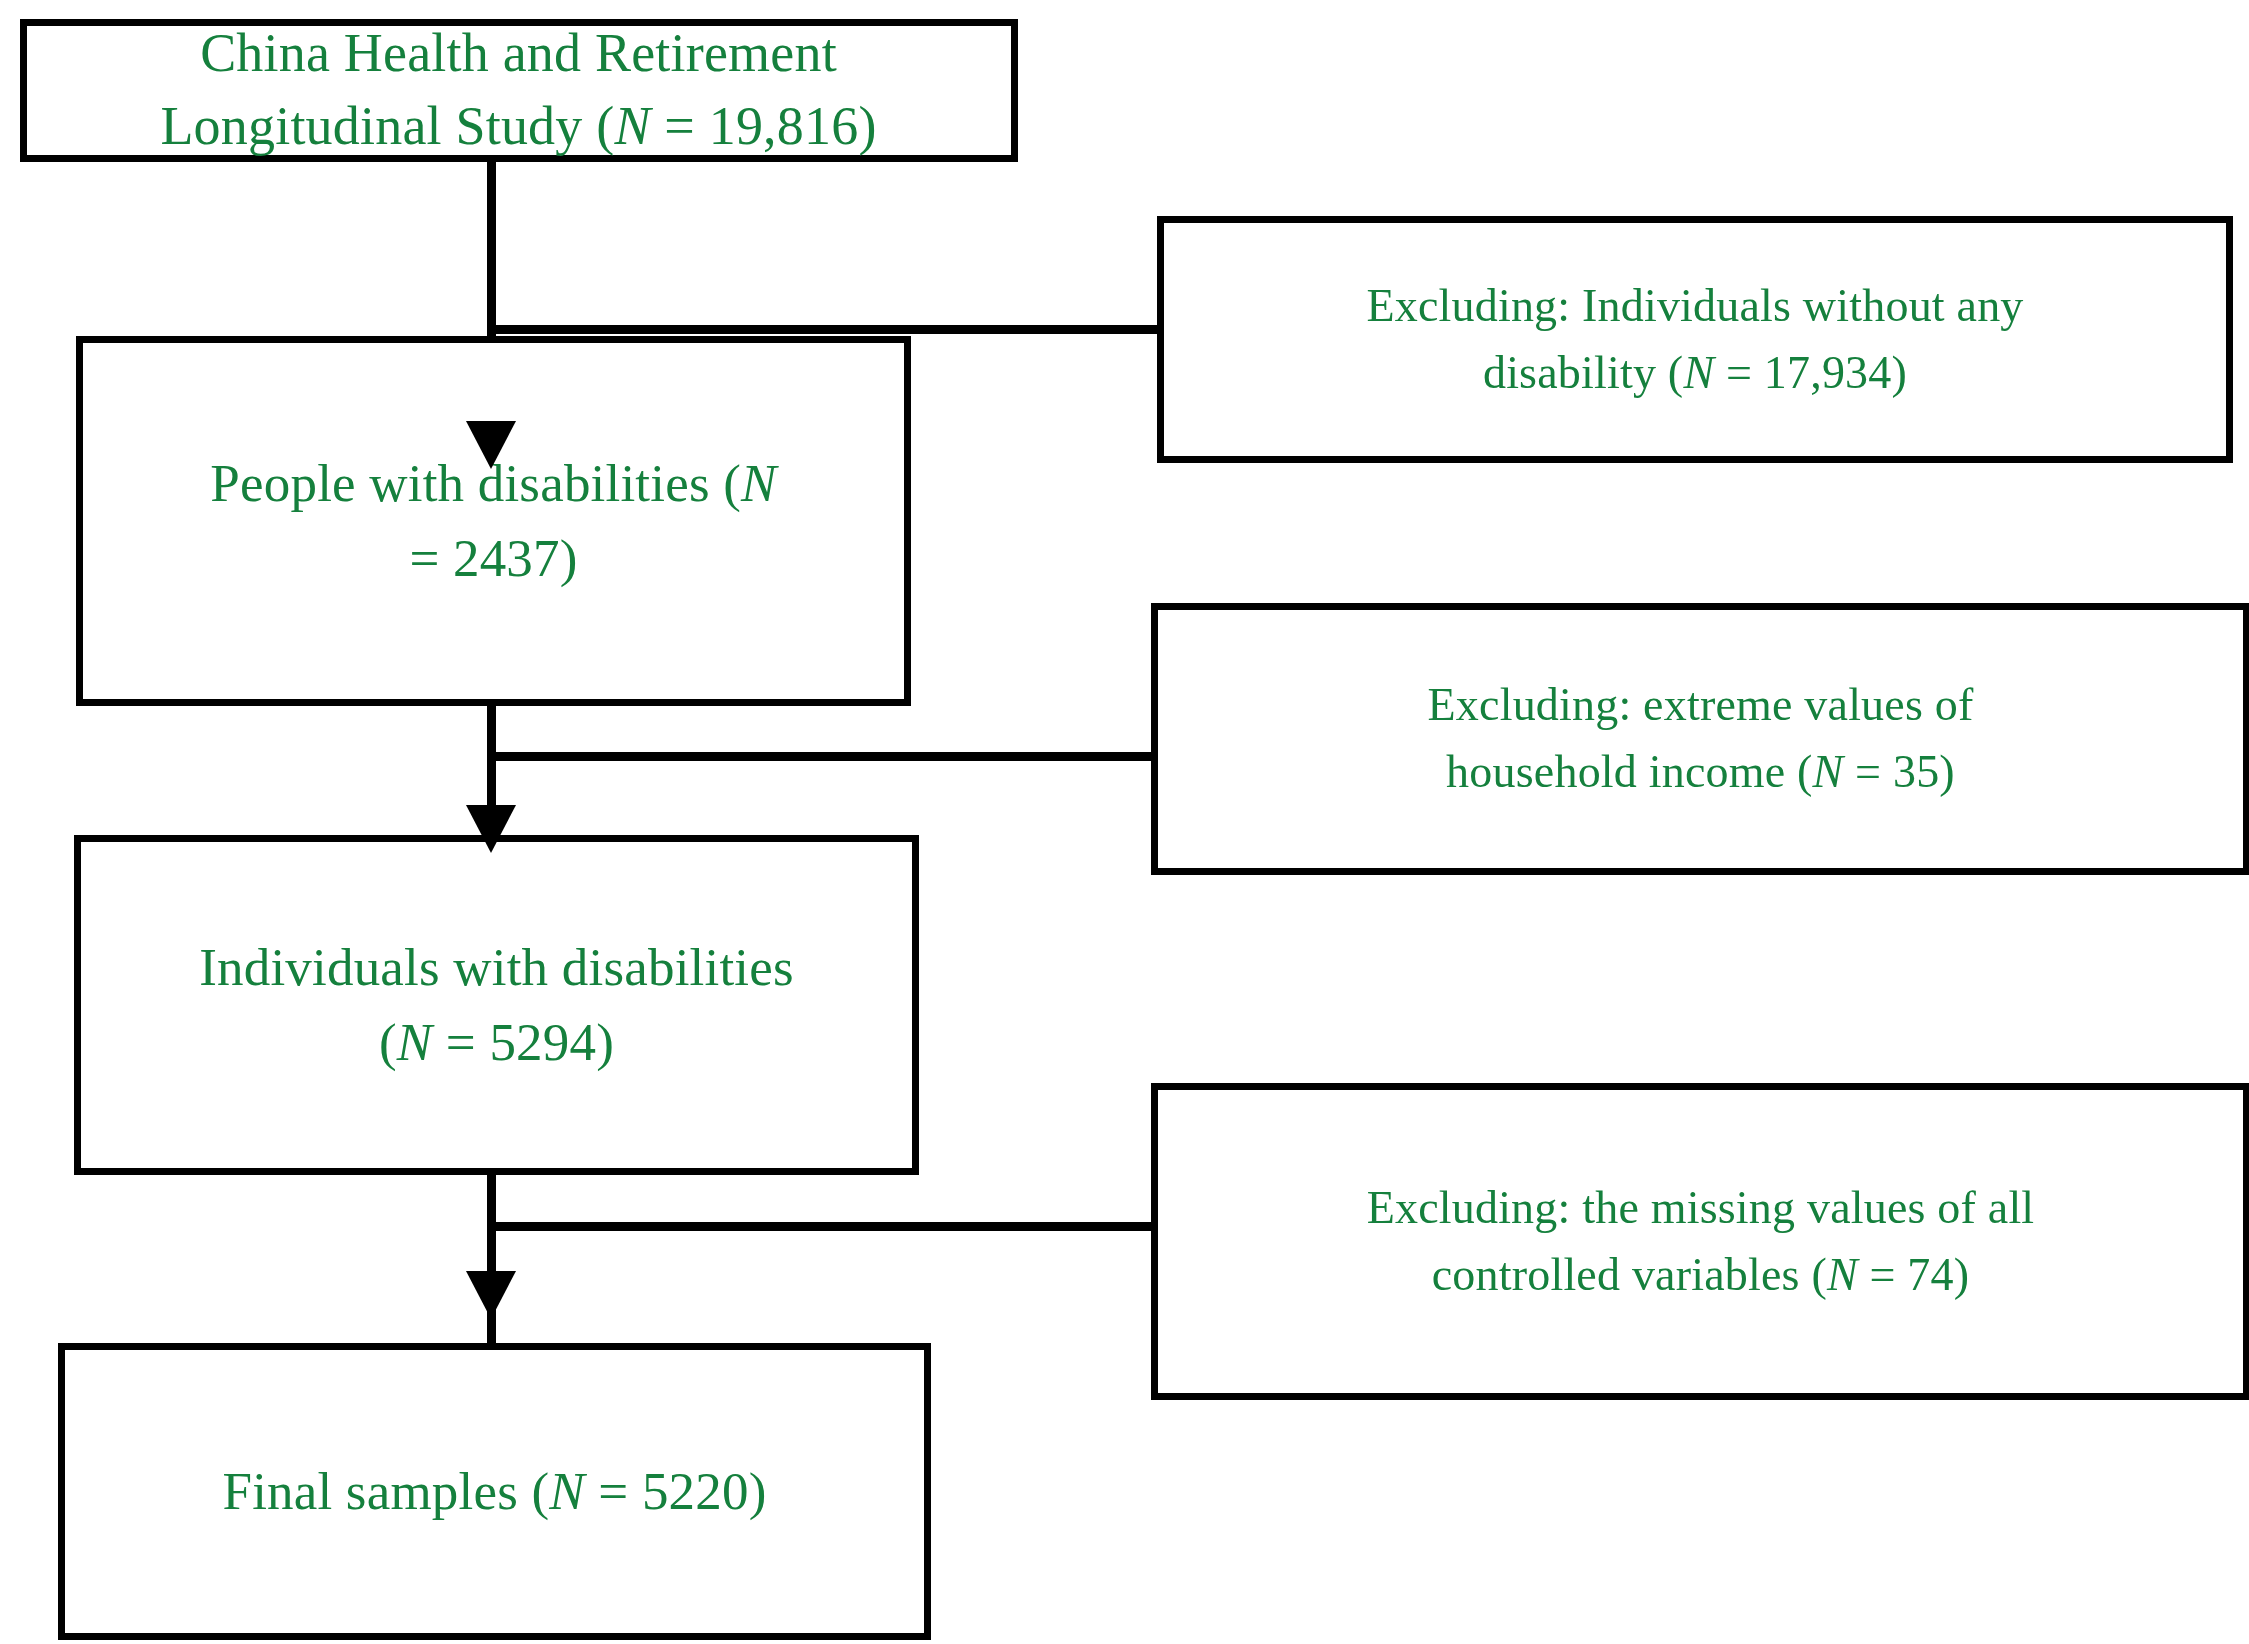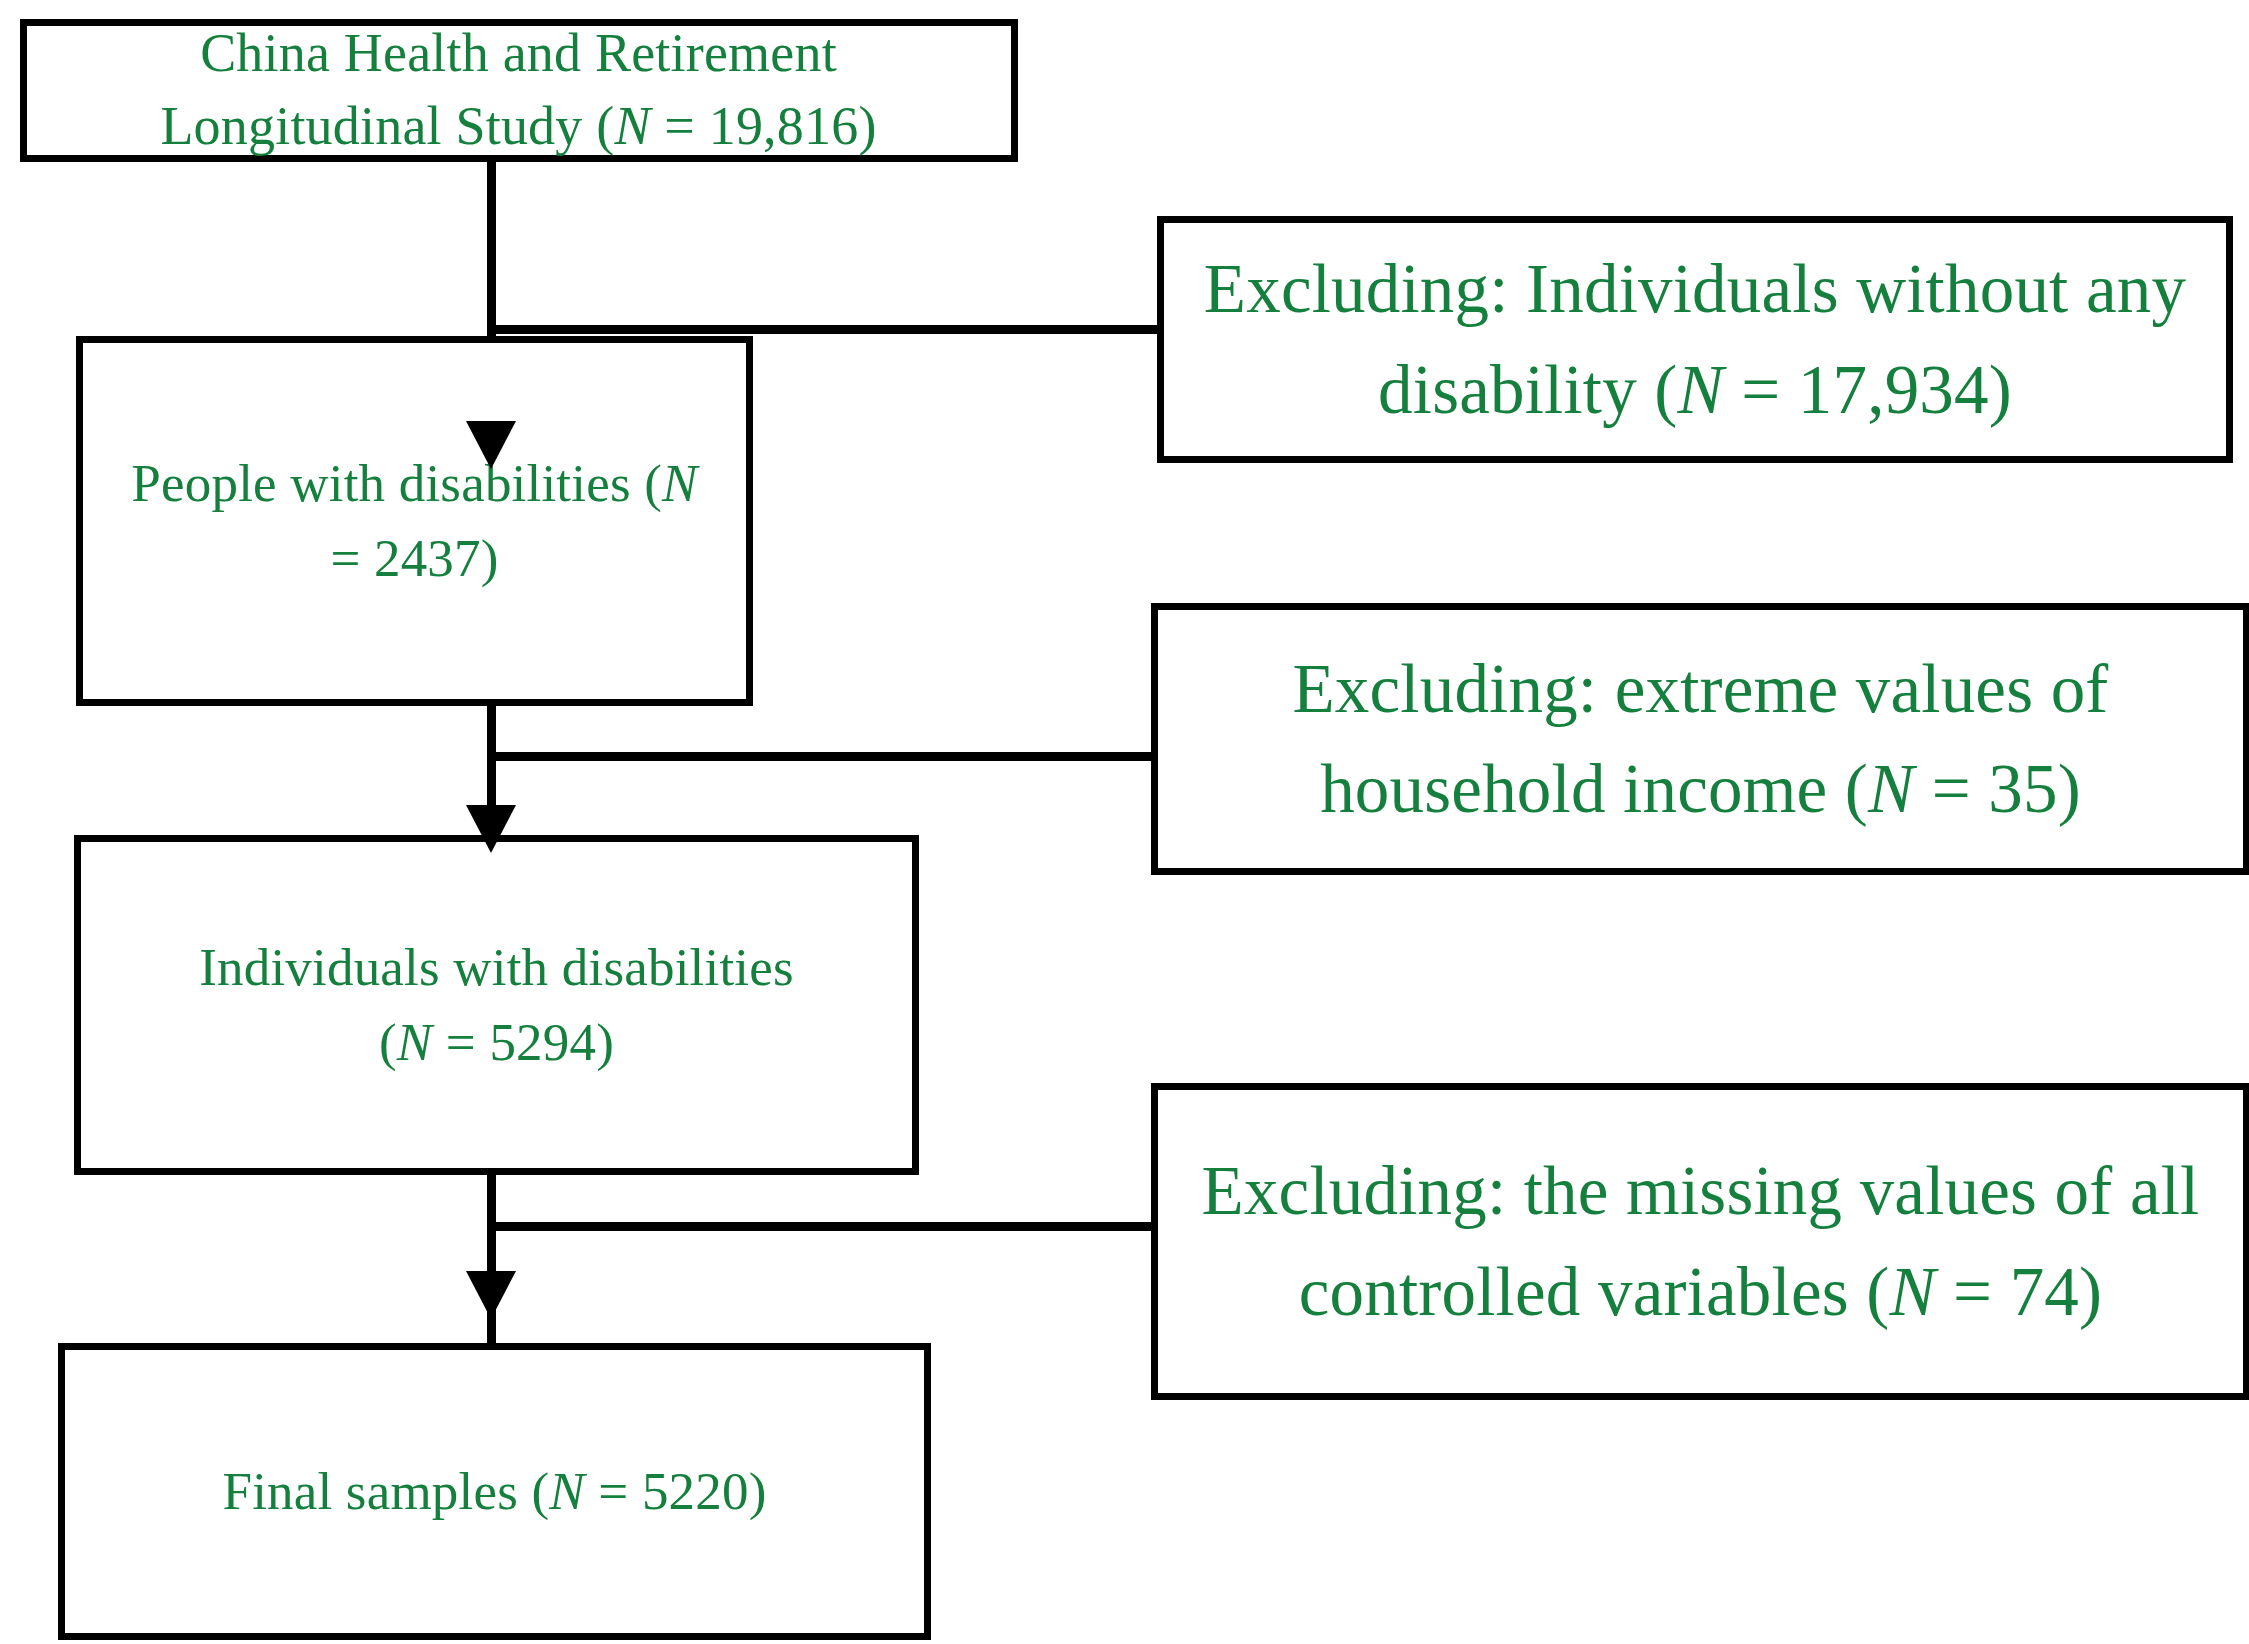--- a/index.html
+++ b/index.html
@@ -39,31 +39,31 @@
     white-space: nowrap;
     letter-spacing: 0.2px;
   }
 
   .ital {
     font-style: italic;
   }
 
   
   #node-source      { left: 19.5px;   top: 18.7px;   width: 998px; height: 143px; }
-  #node-disabled    { left: 76px;   top: 336px;  width: 677px;  height: 370px; }
+  #node-disabled    { left: 76px;   top: 336px;  width: 835px;  height: 370px; }
   #node-individuals { left: 74px;   top: 835px;  width: 845px;  height: 340px; }
   #node-final       { left: 58px;   top: 1302px; width: 873px; height: 297px; margin-top: 41px; }
 
   #excl-1 { left: 1157px; top: 216px;  width: 1076px; height: 247px; }
   #excl-2 { left: 1151px; top: 603px;  width: 1099px; height: 272px; align-items: flex-end; }
   #excl-3 { left: 1151px; top: 1083px; width: 1099px; height: 317px; }
 
   
   #node-source .line { font-size: 54px; line-height: 1.35; }
-  #excl-1 .line, #excl-2 .line, #excl-3 .line { font-size: 69px; line-height: 1.45; }
+  #excl-1 .line, #excl-2 .line, #excl-3 .line { font-size: 46px; line-height: 1.45; }
 
   
   .vline {
     position: absolute;
     width: 8.5px;
     background: #000000;
     z-index: 1;
   }
   .hline {
     position: absolute;

